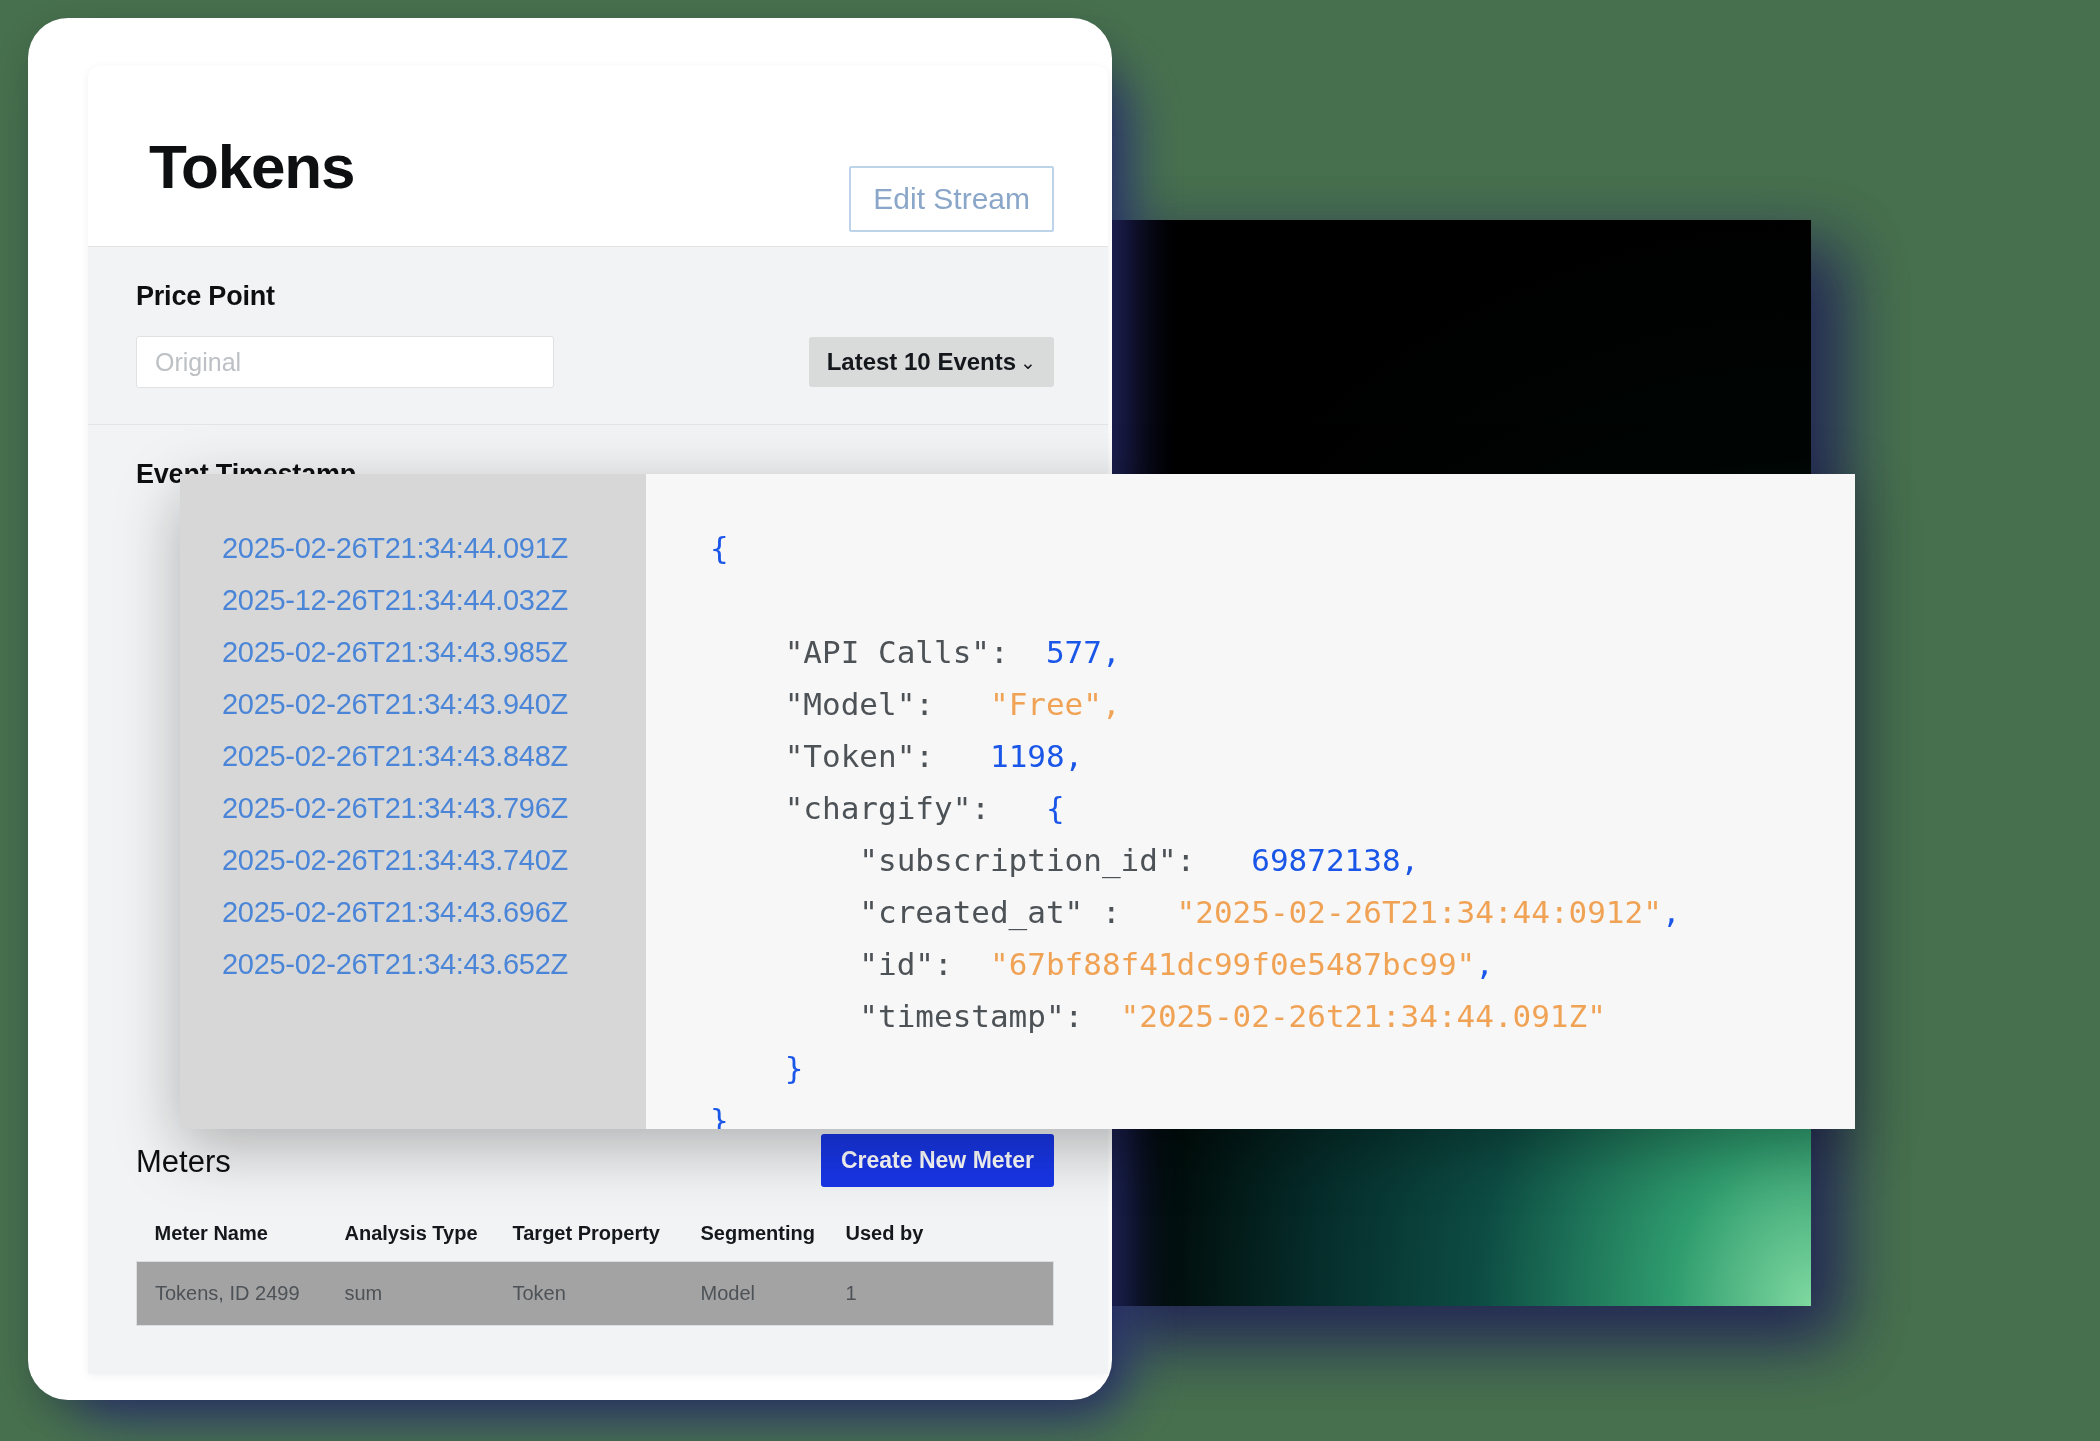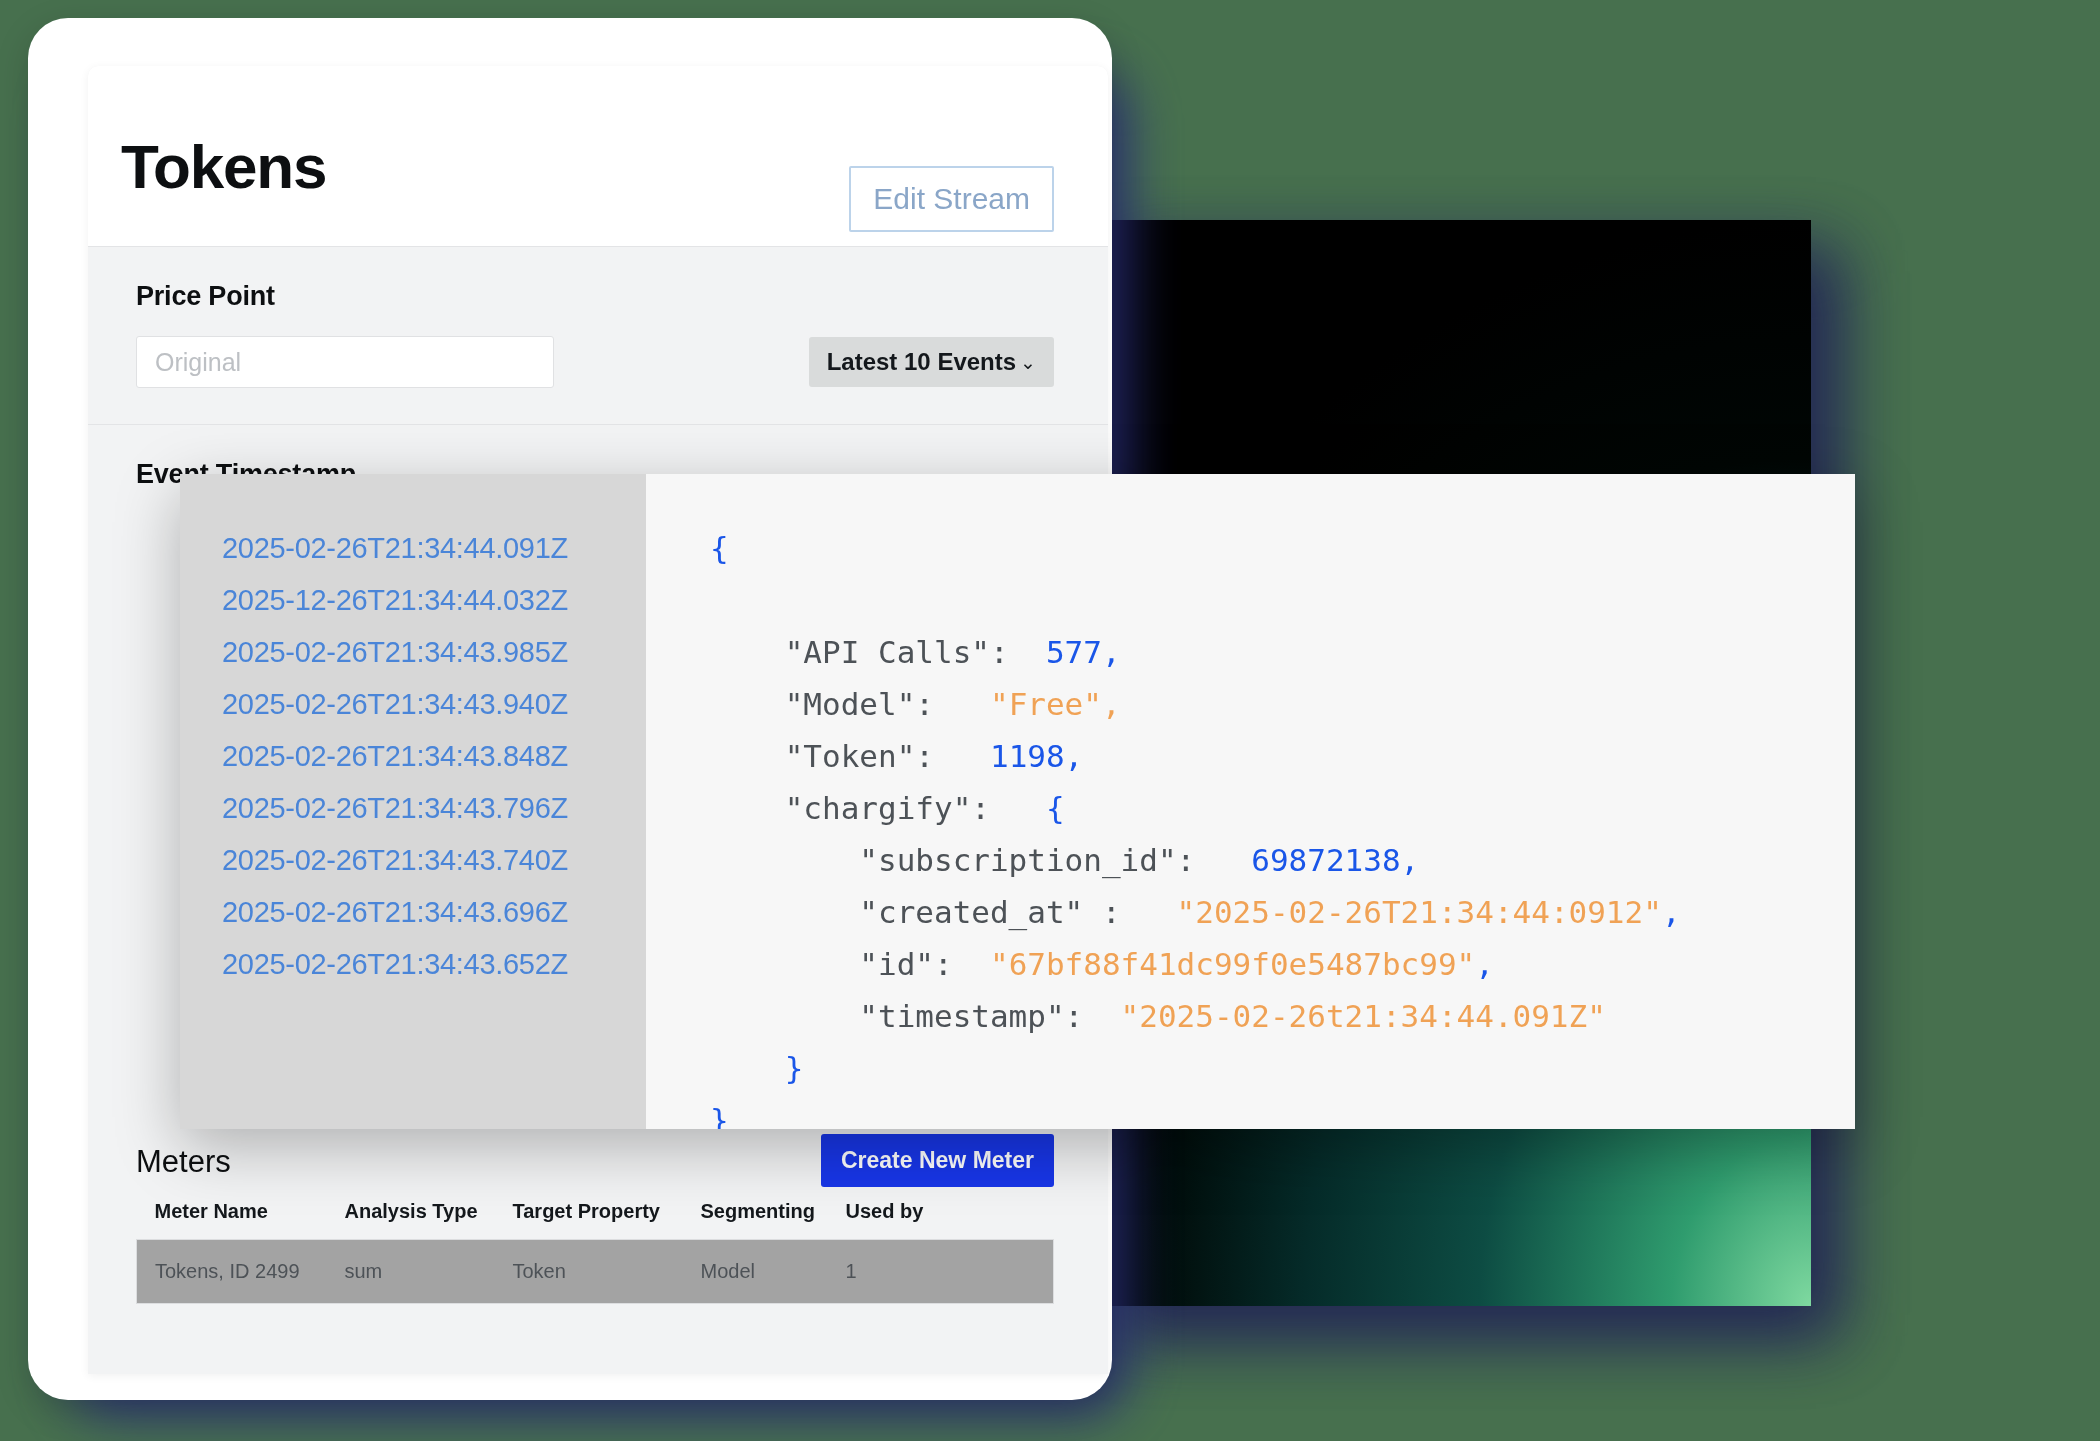--- a/index.html
+++ b/index.html
@@ -65,21 +65,21 @@
 
   
   #app-header{
     height:180px;
     background:#ffffff;
     position:relative;
     border-bottom:1px solid #e3e4e6;
   }
   #page-title{
     position:absolute;
-    left:33px; top:100px;
+    left:61px; top:100px;
     transform:translateY(-50%);
     font-size:62px;
     font-weight:700;
     letter-spacing:-1.2px;
     color:#0d0f11;
   }
   #edit-stream-button{
     position:absolute;
     right:54px; top:133px;
     transform:translateY(-50%);
@@ -170,21 +170,21 @@
     font-weight:700;
     padding:13px 20px;
     border:none;
     border-radius:3px;
     cursor:pointer;
     font-family:"Liberation Sans", sans-serif;
   }
   #meters-table{
     width:918px;
     border-collapse:collapse;
-    margin-top:2px;
+    margin-top:24px;
     table-layout:fixed;
   }
   #meters-table th{
     text-align:left;
     font-size:20px;
     font-weight:700;
     color:#14181c;
     padding:0 0 16px 0;
   }
   #meters-table tbody tr{

